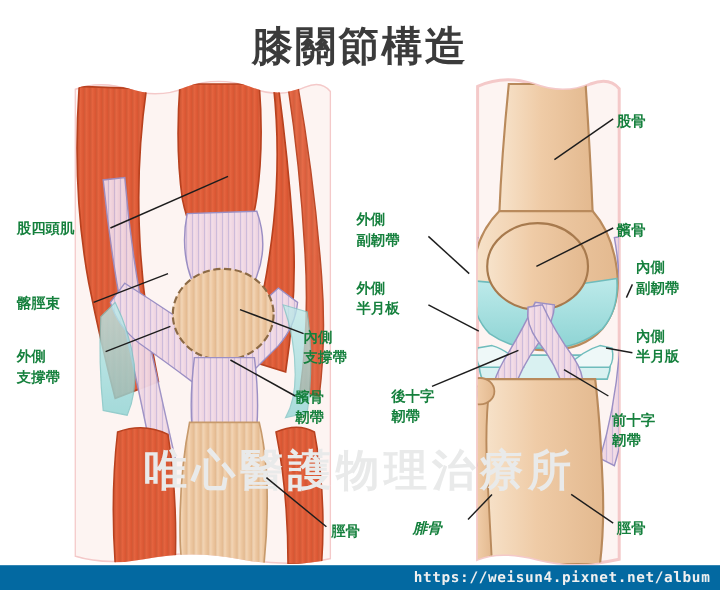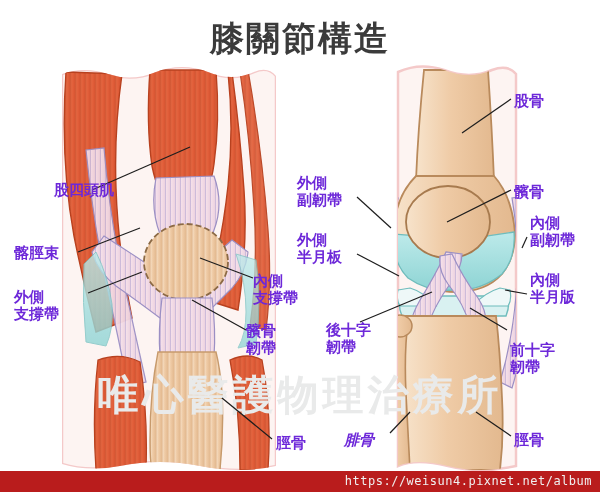--- a/index.html
+++ b/index.html
@@ -7,30 +7,30 @@
        font-family:"DejaVu Sans","Liberation Sans",sans-serif;}
   #root{position:relative;width:600px;height:492px;background:#fff;overflow:hidden;}
 
   
   .title{position:absolute;left:0;top:16px;width:600px;text-align:center;
          font-size:34px;font-weight:bold;color:#3b3b3b;letter-spacing:2px;
          font-family:"DejaVu Sans","Liberation Sans",sans-serif;}
 
   
   .watermark{position:absolute;left:8px;top:368px;width:584px;text-align:center;
-             font-size:41px;font-weight:bold;color:#e9eaea;letter-spacing:4px;
+             font-size:36px;font-weight:bold;color:#e9eaea;letter-spacing:4px;
              white-space:nowrap;pointer-events:none;}
 
   
-  .urlbar{position:absolute;left:0;bottom:0;width:600px;height:21px;background:#b91c1c;}
+  .urlbar{position:absolute;left:0;bottom:0;width:600px;height:21px;background:#0369a1;font-weight:bold;}
   .urlbar span{position:absolute;right:8px;top:3px;font-size:12px;color:#f0f0f0;
                font-family:"DejaVu Sans Mono","Liberation Mono",monospace;letter-spacing:.5px;}
 
   
-  .lbl{position:absolute;color:#6d28d9;font-weight:bold;font-size:15px;
+  .lbl{position:absolute;color:#15803d;font-weight:bold;font-size:12px;
        line-height:17px;white-space:pre;letter-spacing:0px;}
   .lbl.c{text-align:left;}
 
   
   svg.art{position:absolute;left:0;top:0;width:600px;height:492px;overflow:visible;}
   svg.lead{position:absolute;left:0;top:0;width:600px;height:492px;pointer-events:none;}
 </style>
 </head>
 <body>
 
@@ -167,21 +167,21 @@
       <line x1="357" y1="254" x2="399" y2="276"></line>
       <line x1="527" y1="237" x2="522" y2="248"></line>
       <line x1="527" y1="294" x2="505" y2="290"></line>
       <line x1="360" y1="322" x2="432" y2="292"></line>
       <line x1="507" y1="330" x2="470" y2="308"></line>
       <line x1="390" y1="433" x2="410" y2="412"></line>
       <line x1="511" y1="436" x2="476" y2="412"></line>
     </g>
   </svg>
 
-  <div class="lbl" style="left:14px;top:182px;margin-left:40px;">股四頭肌</div>
+  <div class="lbl" style="left:14px;top:182px;">股四頭肌</div>
   <div class="lbl" style="left:14px;top:245px;">髂脛束</div>
   <div class="lbl c" style="left:14px;top:289px;width:78px;">外側
 支撐帶</div>
   <div class="lbl c" style="left:253px;top:273px;width:60px;">內側
 支撐帶</div>
   <div class="lbl c" style="left:246px;top:323px;width:60px;">髕骨
 韌帶</div>
   <div class="lbl" style="left:276px;top:435px;">脛骨</div>
 
   <div class="lbl" style="left:514px;top:93px;">股骨</div>

